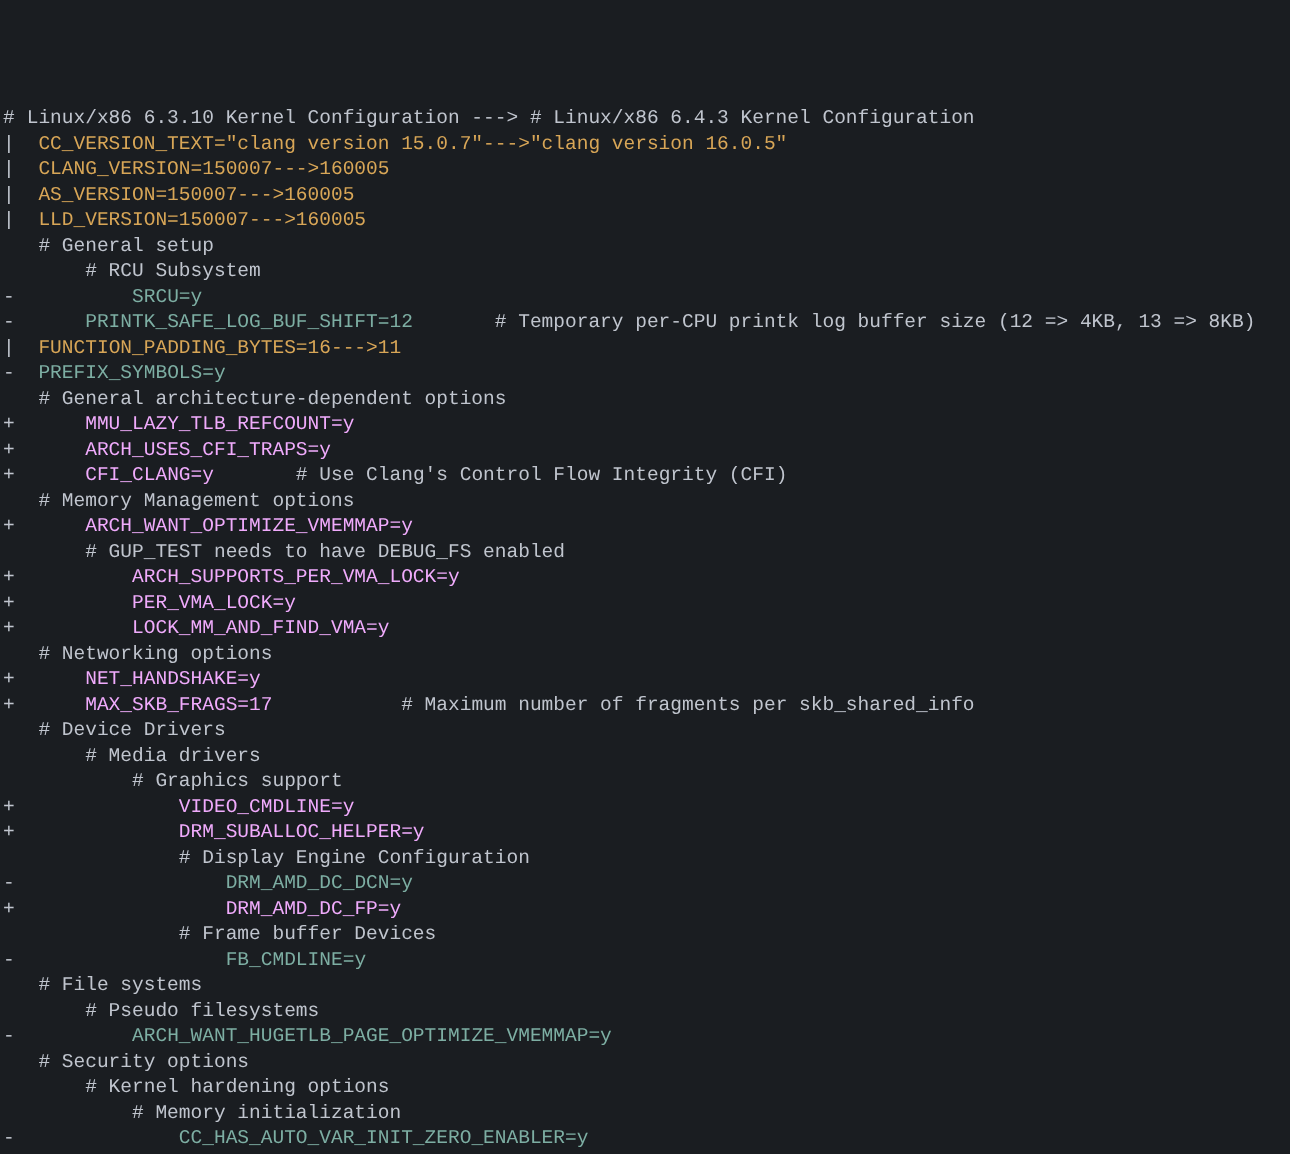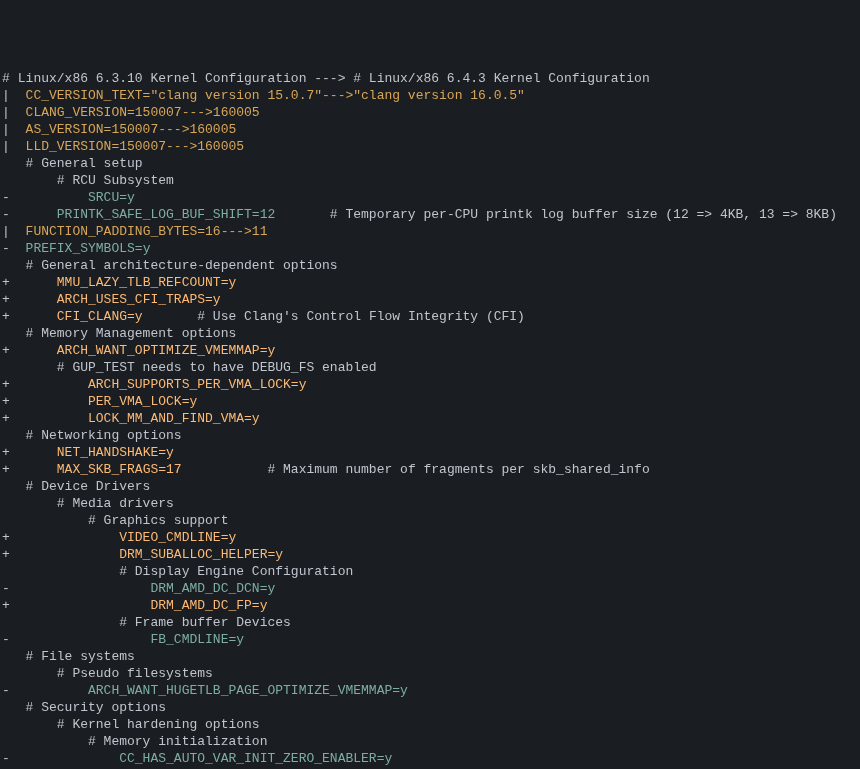--- a/index.html
+++ b/index.html
@@ -22,21 +22,21 @@
       display: flex;
       padding: 0 2px;
     }
     .marker {
       width: 8px;
       display: inline-block;
       color: #c0c5ce;
     }
     .yellow { color: #d8a657; }
     .cyan { color: #7daea3; }
-    .green { color: #fdba74; }
+    .green { color: #f0abfc; }
     .white { color: #c0c5ce; font-family: Liberation Mono, monospace; }
     .text { display: inline; }
   </style>
 </head>
 <body>
 
 
 
 <div id="container"><div class="line"><span class="marker">#</span><span class="text"><span class="white"> Linux/x86 6.3.10 Kernel Configuration ---&gt; # Linux/x86 6.4.3 Kernel Configuration</span></span></div><div class="line"><span class="marker">|</span><span class="text"><span class="yellow">  CC_VERSION_TEXT="clang version 15.0.7"---&gt;"clang version 16.0.5"</span></span></div><div class="line"><span class="marker">|</span><span class="text"><span class="yellow">  CLANG_VERSION=150007---&gt;160005</span></span></div><div class="line"><span class="marker">|</span><span class="text"><span class="yellow">  AS_VERSION=150007---&gt;160005</span></span></div><div class="line"><span class="marker">|</span><span class="text"><span class="yellow">  LLD_VERSION=150007---&gt;160005</span></span></div><div class="line"><span class="marker"> </span><span class="text"><span class="white">  # General setup</span></span></div><div class="line"><span class="marker"> </span><span class="text"><span class="white">      # RCU Subsystem</span></span></div><div class="line"><span class="marker">-</span><span class="text"><span class="white">          </span><span class="cyan">SRCU=y</span></span></div><div class="line"><span class="marker">-</span><span class="text"><span class="white">      </span><span class="cyan">PRINTK_SAFE_LOG_BUF_SHIFT=12</span><span class="white">       # Temporary per-CPU printk log buffer size (12 =&gt; 4KB, 13 =&gt; 8KB)</span></span></div><div class="line"><span class="marker">|</span><span class="text"><span class="white">  </span><span class="yellow">FUNCTION_PADDING_BYTES=16---&gt;11</span></span></div><div class="line"><span class="marker">-</span><span class="text"><span class="white">  </span><span class="cyan">PREFIX_SYMBOLS=y</span></span></div><div class="line"><span class="marker"> </span><span class="text"><span class="white">  # General architecture-dependent options</span></span></div><div class="line"><span class="marker">+</span><span class="text"><span class="white">      </span><span class="green">MMU_LAZY_TLB_REFCOUNT=y</span></span></div><div class="line"><span class="marker">+</span><span class="text"><span class="white">      </span><span class="green">ARCH_USES_CFI_TRAPS=y</span></span></div><div class="line"><span class="marker">+</span><span class="text"><span class="white">      </span><span class="green">CFI_CLANG=y</span><span class="white">       # Use Clang's Control Flow Integrity (CFI)</span></span></div><div class="line"><span class="marker"> </span><span class="text"><span class="white">  # Memory Management options</span></span></div><div class="line"><span class="marker">+</span><span class="text"><span class="white">      </span><span class="green">ARCH_WANT_OPTIMIZE_VMEMMAP=y</span></span></div><div class="line"><span class="marker"> </span><span class="text"><span class="white">      # GUP_TEST needs to have DEBUG_FS enabled</span></span></div><div class="line"><span class="marker">+</span><span class="text"><span class="white">          </span><span class="green">ARCH_SUPPORTS_PER_VMA_LOCK=y</span></span></div><div class="line"><span class="marker">+</span><span class="text"><span class="white">          </span><span class="green">PER_VMA_LOCK=y</span></span></div><div class="line"><span class="marker">+</span><span class="text"><span class="white">          </span><span class="green">LOCK_MM_AND_FIND_VMA=y</span></span></div><div class="line"><span class="marker"> </span><span class="text"><span class="white">  # Networking options</span></span></div><div class="line"><span class="marker">+</span><span class="text"><span class="white">      </span><span class="green">NET_HANDSHAKE=y</span></span></div><div class="line"><span class="marker">+</span><span class="text"><span class="white">      </span><span class="green">MAX_SKB_FRAGS=17</span><span class="white">           # Maximum number of fragments per skb_shared_info</span></span></div><div class="line"><span class="marker"> </span><span class="text"><span class="white">  # Device Drivers</span></span></div><div class="line"><span class="marker"> </span><span class="text"><span class="white">      # Media drivers</span></span></div><div class="line"><span class="marker"> </span><span class="text"><span class="white">          # Graphics support</span></span></div><div class="line"><span class="marker">+</span><span class="text"><span class="white">              </span><span class="green">VIDEO_CMDLINE=y</span></span></div><div class="line"><span class="marker">+</span><span class="text"><span class="white">              </span><span class="green">DRM_SUBALLOC_HELPER=y</span></span></div><div class="line"><span class="marker"> </span><span class="text"><span class="white">              # Display Engine Configuration</span></span></div><div class="line"><span class="marker">-</span><span class="text"><span class="white">                  </span><span class="cyan">DRM_AMD_DC_DCN=y</span></span></div><div class="line"><span class="marker">+</span><span class="text"><span class="white">                  </span><span class="green">DRM_AMD_DC_FP=y</span></span></div><div class="line"><span class="marker"> </span><span class="text"><span class="white">              # Frame buffer Devices</span></span></div><div class="line"><span class="marker">-</span><span class="text"><span class="white">                  </span><span class="cyan">FB_CMDLINE=y</span></span></div><div class="line"><span class="marker"> </span><span class="text"><span class="white">  # File systems</span></span></div><div class="line"><span class="marker"> </span><span class="text"><span class="white">      # Pseudo filesystems</span></span></div><div class="line"><span class="marker">-</span><span class="text"><span class="white">          </span><span class="cyan">ARCH_WANT_HUGETLB_PAGE_OPTIMIZE_VMEMMAP=y</span></span></div><div class="line"><span class="marker"> </span><span class="text"><span class="white">  # Security options</span></span></div><div class="line"><span class="marker"> </span><span class="text"><span class="white">      # Kernel hardening options</span></span></div><div class="line"><span class="marker"> </span><span class="text"><span class="white">          # Memory initialization</span></span></div><div class="line"><span class="marker">-</span><span class="text"><span class="white">              </span><span class="cyan">CC_HAS_AUTO_VAR_INIT_ZERO_ENABLER=y</span></span></div><div class="line"><span class="marker">+</span><span class="text"><span class="white">              </span><span class="green">CC_HAS_AUTO_VAR_INIT_ZERO_BARE=y</span></span></div></div>
 

